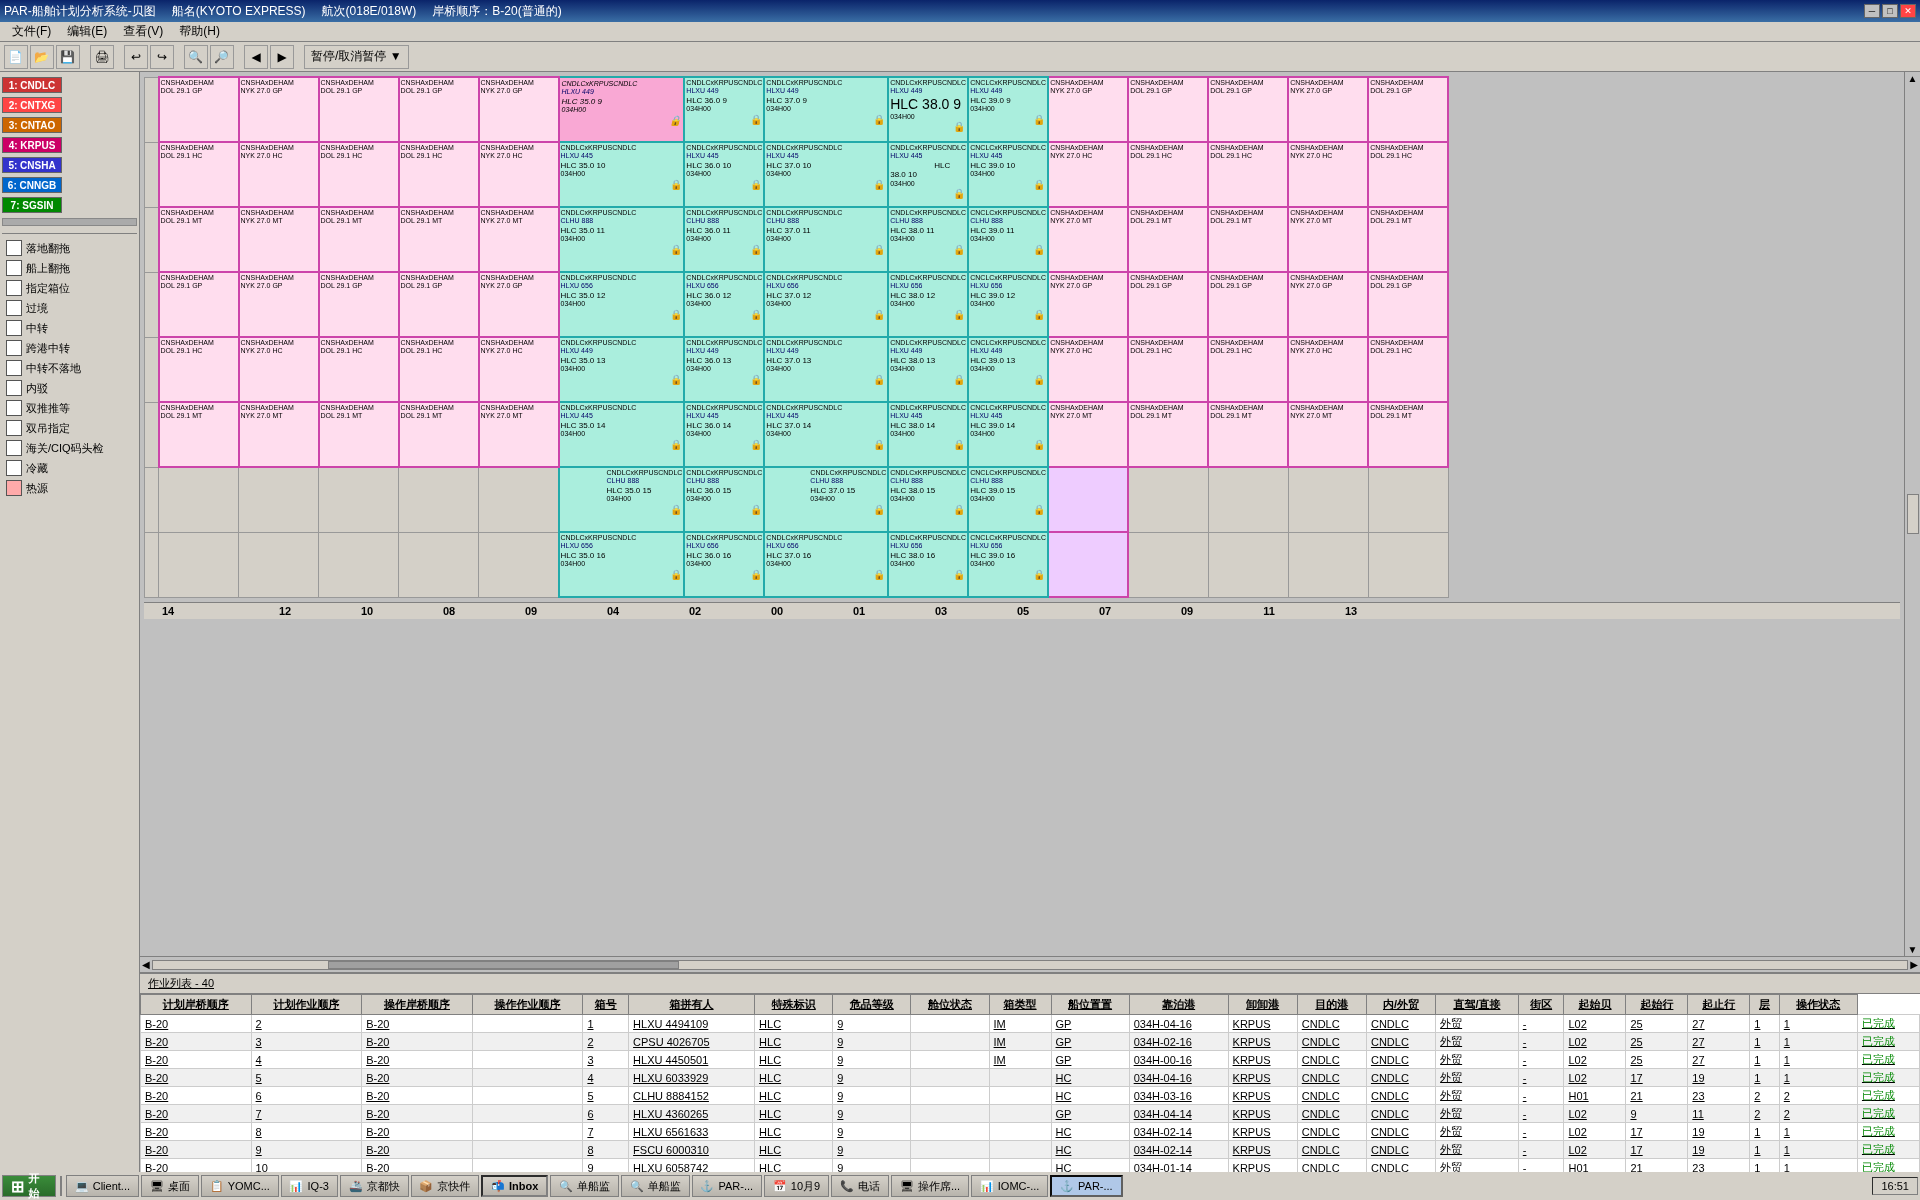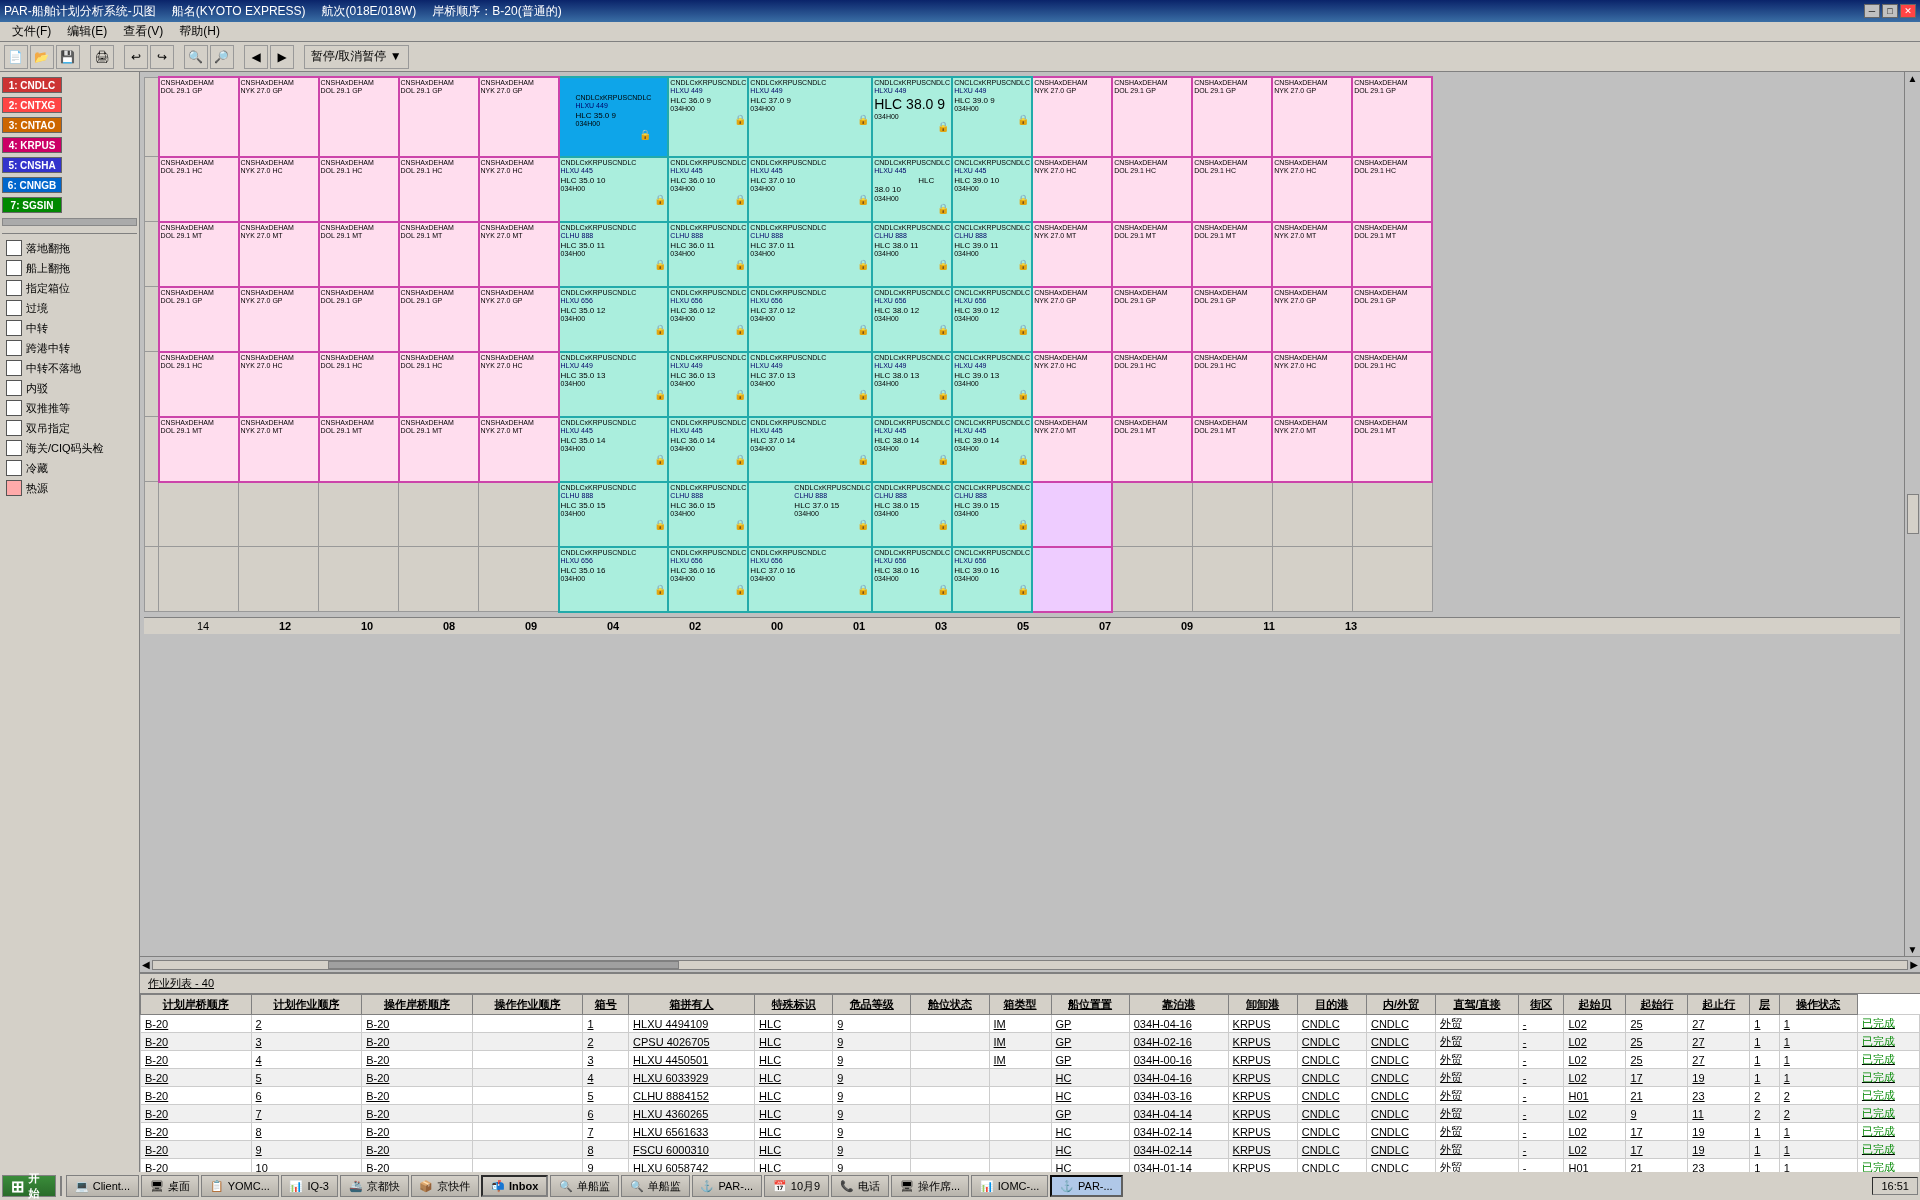--- a/index.html
+++ b/index.html
@@ -210,21 +210,21 @@
                   </td>
                   <td style="width: 80px; height: 65px; vertical-align: top; padding: 1px; font-size: 7px; border: 2px solid rgb(204, 68, 170); background: rgb(255, 221, 238);">
                     <div style="font-size: 7px; line-height: 1.2;"><span>CNSHAxDEHAM</span><br><span>DOL 29.1  GP</span></div>
                   </td>
                   <td style="width: 80px; height: 65px; vertical-align: top; padding: 1px; font-size: 7px; border: 2px solid rgb(204, 68, 170); background: rgb(255, 221, 238);">
                     <div style="font-size: 7px; line-height: 1.2;"><span>CNSHAxDEHAM</span><br><span>DOL 29.1  GP</span></div>
                   </td>
                   <td style="width: 80px; height: 65px; vertical-align: top; padding: 1px; font-size: 7px; border: 2px solid rgb(204, 68, 170); background: rgb(255, 221, 238);">
                     <div style="font-size: 7px; line-height: 1.2;"><span>CNSHAxDEHAM</span><br><span>NYK 27.0  GP</span></div>
                   </td>
-                  <td style="width: 80px; height: 65px; vertical-align: top; padding: 16px; font-size: 7px; border: 2px solid rgb(34, 170, 170); background: #0ea5e9;">
+                  <td style="width: 80px; height: 65px; vertical-align: top; padding: 2px; font-size: 7px; border: 2px solid rgb(34, 170, 170); background: #f9a8d4; font-style: italic;">
                     <div style="font-size: 7px; line-height: 1.2;"><span style="font-size:7px;">CNDLCxKRPUSCNDLC</span><br><span style="font-size:7px;color:#000066;">HLXU 449</span><br><span style="font-size:8px;">HLC 35.0  9</span><br><span style="font-size:7px;">034H00</span></div>
                     <div style="font-size: 10px; text-align: right;">🔒</div>
                   </td>
                   <td style="width: 80px; height: 65px; vertical-align: top; padding: 1px; font-size: 7px; border: 2px solid rgb(34, 170, 170); background: rgb(170, 238, 221);">
                     <div style="font-size: 7px; line-height: 1.2;"><span style="font-size:7px;">CNDLCxKRPUSCNDLC</span><br><span style="font-size:7px;color:#000066;">HLXU 449</span><br><span style="font-size:8px;">HLC 36.0  9</span><br><span style="font-size:7px;">034H00</span></div>
                     <div style="font-size: 10px; text-align: right;">🔒</div>
                   </td>
                   <td style="width: 80px; height: 65px; vertical-align: top; padding: 1px; font-size: 7px; border: 2px solid rgb(34, 170, 170); background: rgb(170, 238, 221);">
                     <div style="font-size: 7px; line-height: 1.2;"><span style="font-size:7px;">CNDLCxKRPUSCNDLC</span><br><span style="font-size:7px;color:#000066;">HLXU 449</span><br><span style="font-size:8px;">HLC 37.0  9</span><br><span style="font-size:7px;">034H00</span></div>
                     <div style="font-size: 10px; text-align: right;">🔒</div>
@@ -519,21 +519,21 @@
                   </td>
                 </tr>
                 <tr>
                   <td style="width: 14px; background: rgb(212, 208, 200); border: 1px solid rgb(153, 153, 153);"></td>
                   <td style="width: 80px; height: 65px; vertical-align: top; padding: 1px; font-size: 7px; border: 1px solid rgb(153, 153, 153); background: rgb(212, 208, 200);"></td>
                   <td style="width: 80px; height: 65px; vertical-align: top; padding: 1px; font-size: 7px; border: 1px solid rgb(153, 153, 153); background: rgb(212, 208, 200);"></td>
                   <td style="width: 80px; height: 65px; vertical-align: top; padding: 1px; font-size: 7px; border: 1px solid rgb(153, 153, 153); background: rgb(212, 208, 200);"></td>
                   <td style="width: 80px; height: 65px; vertical-align: top; padding: 1px; font-size: 7px; border: 1px solid rgb(153, 153, 153); background: rgb(212, 208, 200);"></td>
                   <td style="width: 80px; height: 65px; vertical-align: top; padding: 1px; font-size: 7px; border: 1px solid rgb(153, 153, 153); background: rgb(212, 208, 200);"></td>
                   <td style="width: 80px; height: 65px; vertical-align: top; padding: 1px; font-size: 7px; border: 2px solid rgb(34, 170, 170); background: rgb(170, 238, 221);">
-                    <div style="font-size: 7px; line-height: 1.2;"><span style="font-size:7px;">CNDLCxKRPUSCNDLC</span><br><span style="font-size:7px;color:#000066;">CLHU 888</span><br><span style="font-size:8px;">HLC 35.0  15</span><br><span style="font-size:7px;">034H00</span></div>
+                    <div style="font-size: 7px; line-height: 1.2; margin-left: 46px;"><span style="font-size:7px;">CNDLCxKRPUSCNDLC</span><br><span style="font-size:7px;color:#000066;">CLHU 888</span><br><span style="font-size:8px;">HLC 35.0  15</span><br><span style="font-size:7px;">034H00</span></div>
                     <div style="font-size: 10px; text-align: right;">🔒</div>
                   </td>
                   <td style="width: 80px; height: 65px; vertical-align: top; padding: 1px; font-size: 7px; border: 2px solid rgb(34, 170, 170); background: rgb(170, 238, 221);">
                     <div style="font-size: 7px; line-height: 1.2;"><span style="font-size:7px;">CNDLCxKRPUSCNDLC</span><br><span style="font-size:7px;color:#000066;">CLHU 888</span><br><span style="font-size:8px;">HLC 36.0  15</span><br><span style="font-size:7px;">034H00</span></div>
                     <div style="font-size: 10px; text-align: right;">🔒</div>
                   </td>
                   <td style="width: 80px; height: 65px; vertical-align: top; padding: 1px; font-size: 7px; border: 2px solid rgb(34, 170, 170); background: rgb(170, 238, 221);">
                     <div style="font-size: 7px; line-height: 1.2; padding-left: 44px;"><span style="font-size:7px;">CNDLCxKRPUSCNDLC</span><br><span style="font-size:7px;color:#000066;">CLHU 888</span><br><span style="font-size:8px;">HLC 37.0  15</span><br><span style="font-size:7px;">034H00</span></div>
                     <div style="font-size: 10px; text-align: right;">🔒</div>
                   </td>
@@ -582,21 +582,21 @@
                   <td style="width: 80px; height: 65px; vertical-align: top; padding: 1px; font-size: 7px; border: 1px solid rgb(153, 153, 153); background: rgb(212, 208, 200);"></td>
                   <td style="width: 80px; height: 65px; vertical-align: top; padding: 1px; font-size: 7px; border: 1px solid rgb(153, 153, 153); background: rgb(212, 208, 200);"></td>
                   <td style="width: 80px; height: 65px; vertical-align: top; padding: 1px; font-size: 7px; border: 1px solid rgb(153, 153, 153); background: rgb(212, 208, 200);"></td>
                   <td style="width: 80px; height: 65px; vertical-align: top; padding: 1px; font-size: 7px; border: 1px solid rgb(153, 153, 153); background: rgb(212, 208, 200);"></td>
                 </tr>
               </tbody>
           </table>
 
           <div id="bay-num-row" style="display:flex;padding:2px 4px;background:#d4d0c8;border-top:1px solid #808080;margin:0 4px;">
           <div style="width: 14px;"></div>
-              <div style="width: 82px; text-align: center; font-weight: normal; font-size: 11px;">14</div>
+              <div style="width: 82px; font-weight: bold; font-size: 11px;">14</div>
               <div style="width: 82px; text-align: center; font-weight: bold; font-size: 11px;">12</div>
               <div style="width: 82px; text-align: center; font-weight: bold; font-size: 11px;">10</div>
               <div style="width: 82px; text-align: center; font-weight: bold; font-size: 11px;">08</div>
               <div style="width: 82px; text-align: center; font-weight: bold; font-size: 11px;">09</div>
               <div style="width: 82px; text-align: center; font-weight: bold; font-size: 11px;">04</div>
               <div style="width: 82px; text-align: center; font-weight: bold; font-size: 11px;">02</div>
               <div style="width: 82px; text-align: center; font-weight: bold; font-size: 11px;">00</div>
               <div style="width: 82px; text-align: center; font-weight: bold; font-size: 11px;">01</div>
               <div style="width: 82px; text-align: center; font-weight: bold; font-size: 11px;">03</div>
               <div style="width: 82px; text-align: center; font-weight: bold; font-size: 11px;">05</div>

